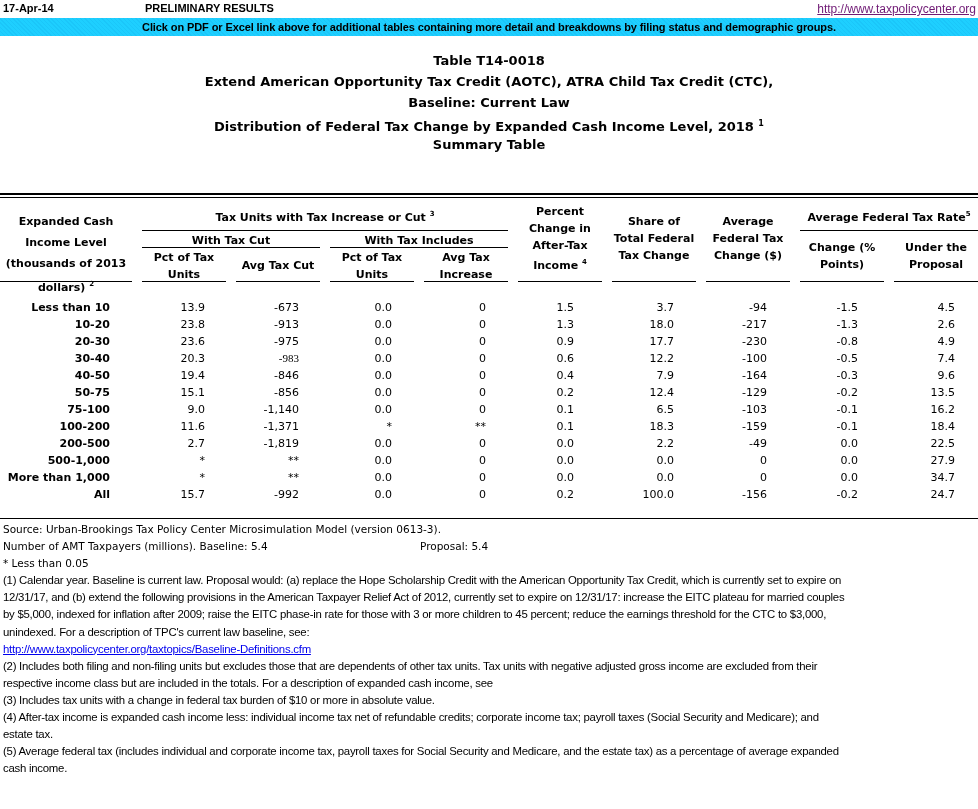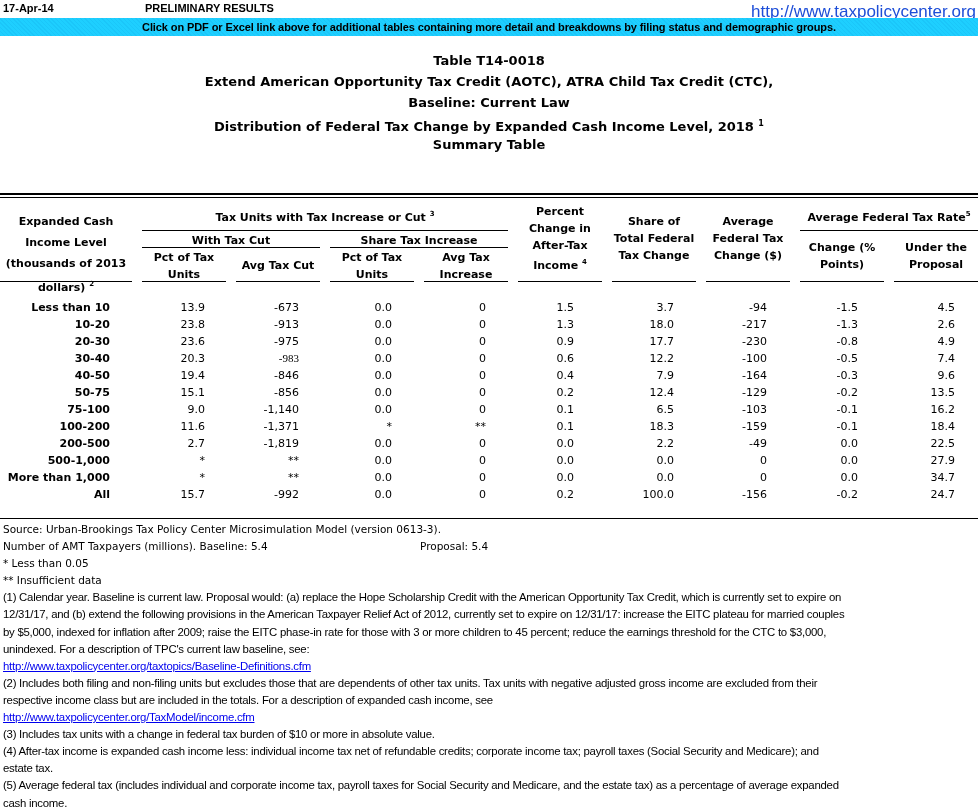--- a/index.html
+++ b/index.html
@@ -1,20 +1,20 @@
 <!DOCTYPE html>
 <html><head>
 <meta charset="utf-8">
 <style>
   html,body{margin:0;padding:0;background:#fff;}
   body{width:978px;height:809px;position:relative;overflow:hidden;font-family:"DejaVu Sans",sans-serif;color:#000;}
   .topbar{position:absolute;left:0;top:0;width:978px;height:18px;font-family:"Liberation Sans Narrow","Liberation Sans",sans-serif;font-weight:bold;font-size:11px;}
   .topbar .date{position:absolute;left:3px;top:2px;}
   .topbar .prelim{position:absolute;left:145px;top:2px;}
-  .topbar .url{position:absolute;right:2px;top:2px;color:#1d4ed8;text-decoration:underline;font-weight:normal;font-size:17px;text-align:right;}
+  .topbar .url{position:absolute;right:2px;top:2px;color:#701a75;text-decoration:underline;font-weight:normal;font-size:12px;text-align:right;}
   .banner{position:absolute;left:0;top:18px;width:978px;height:18px;background:#1ecfff;text-align:center;font-weight:bold;font-size:11px;line-height:18px;font-family:"Liberation Sans",sans-serif;letter-spacing:-0.1px;}
   .banner{background-image:repeating-linear-gradient(45deg,rgba(0,120,200,0.10) 0 1px,transparent 1px 3px);}
   .title-block{position:absolute;left:0;top:50px;width:978px;text-align:center;font-weight:bold;font-size:13px;font-family:"DejaVu Sans",sans-serif;}
   .title-block div{height:21px;line-height:21px;}
   .title-block sup{font-size:8px;vertical-align:super;}
   .dbl-rule{position:absolute;left:0;top:193px;width:978px;height:5px;border-top:2px solid #000;border-bottom:1.5px solid #000;box-sizing:border-box;}
   .hdr{position:absolute;font-weight:bold;font-size:11px;text-align:center;font-family:"DejaVu Sans",sans-serif;line-height:17px;}
   .hdr sup{font-size:7px;}
   .uline{position:absolute;height:0;border-top:1.5px solid #000;}
   .row{position:absolute;left:0;width:978px;height:17px;font-size:11px;font-family:"DejaVu Sans",sans-serif;}
@@ -50,21 +50,21 @@
   <span>Expanded Cash Income Level (thousands of 2013 dollars)</span> <sup>2</sup>
 </div>
 
 <div class="hdr" style="left:142px;top:206px;width:366px;">
   <span>Tax Units with Tax Increase or Cut</span> <sup>3</sup>
 </div>
 <div class="uline" style="left:142px;top:230px;width:366px;"></div>
 
 <div class="hdr" style="left:142px;top:232px;width:178px;">With Tax Cut</div>
 <div class="uline" style="left:142px;top:247px;width:178px;"></div>
-<div class="hdr" style="left:330px;top:232px;width:178px;">Share Tax Increase</div>
+<div class="hdr" style="left:330px;top:232px;width:178px;">With Tax Includes</div>
 <div class="uline" style="left:330px;top:247px;width:178px;"></div>
 
 <div class="hdr" style="left:142px;top:249px;width:84px;">Pct of Tax Units</div>
 <div class="hdr" style="left:236px;top:257px;width:84px;">Avg Tax Cut</div>
 <div class="hdr" style="left:330px;top:249px;width:84px;">Pct of Tax Units</div>
 <div class="hdr" style="left:424px;top:249px;width:84px;">Avg Tax Increase</div>
 
 <div class="hdr" style="left:518px;top:203px;width:84px;">
   <span>Percent Change in After-Tax Income</span> <sup>4</sup>
 </div>
@@ -238,27 +238,25 @@
 
 <div class="bottom-rule"></div>
 
 <div class="notes">
   <div class="ln">Source: Urban-Brookings Tax Policy Center Microsimulation Model (version 0613-3).</div>
   <div class="ln">
     <span>Number of AMT Taxpayers (millions).  Baseline: 5.4</span>
     <span style="position:absolute;left:417px;">Proposal: 5.4</span>
   </div>
   <div class="ln">* Less than 0.05</div>
-  <div class="ln">** Insufficient data</div>
   <div class="ln fn">(1) Calendar year. Baseline is current law. Proposal would: (a) replace the Hope Scholarship Credit with the American Opportunity Tax Credit, which is currently set to expire on</div>
   <div class="ln fn">12/31/17, and (b) extend the following provisions in the American Taxpayer Relief Act of 2012, currently set to expire on 12/31/17: increase the EITC plateau for married couples</div>
   <div class="ln fn">by $5,000, indexed for inflation after 2009;  raise the EITC phase-in rate for those with 3 or more children to 45 percent;  reduce the earnings threshold for the CTC to $3,000,</div>
   <div class="ln fn">unindexed. For a description of TPC's current law baseline, see:</div>
   <div class="ln fn"><a>http://www.taxpolicycenter.org/taxtopics/Baseline-Definitions.cfm</a></div>
   <div class="ln fn">(2) Includes both filing and non-filing units but excludes those that are dependents of other tax units. Tax units with negative adjusted gross income are excluded from their</div>
   <div class="ln fn">respective income class but are included in the totals. For a description of expanded cash income, see</div>
-  <div class="ln fn"><a>http://www.taxpolicycenter.org/TaxModel/income.cfm</a></div>
   <div class="ln fn">(3) Includes tax units with a change in federal tax burden of $10 or more in absolute value.</div>
   <div class="ln fn">(4) After-tax income is expanded cash income less: individual income tax net of refundable credits; corporate income tax; payroll taxes (Social Security and Medicare); and</div>
   <div class="ln fn">estate tax.</div>
   <div class="ln fn">(5) Average federal tax (includes individual and corporate income tax, payroll taxes for Social Security and Medicare, and the estate tax) as a percentage of average expanded</div>
   <div class="ln fn">cash income.</div>
 </div>
 
 </body></html>

